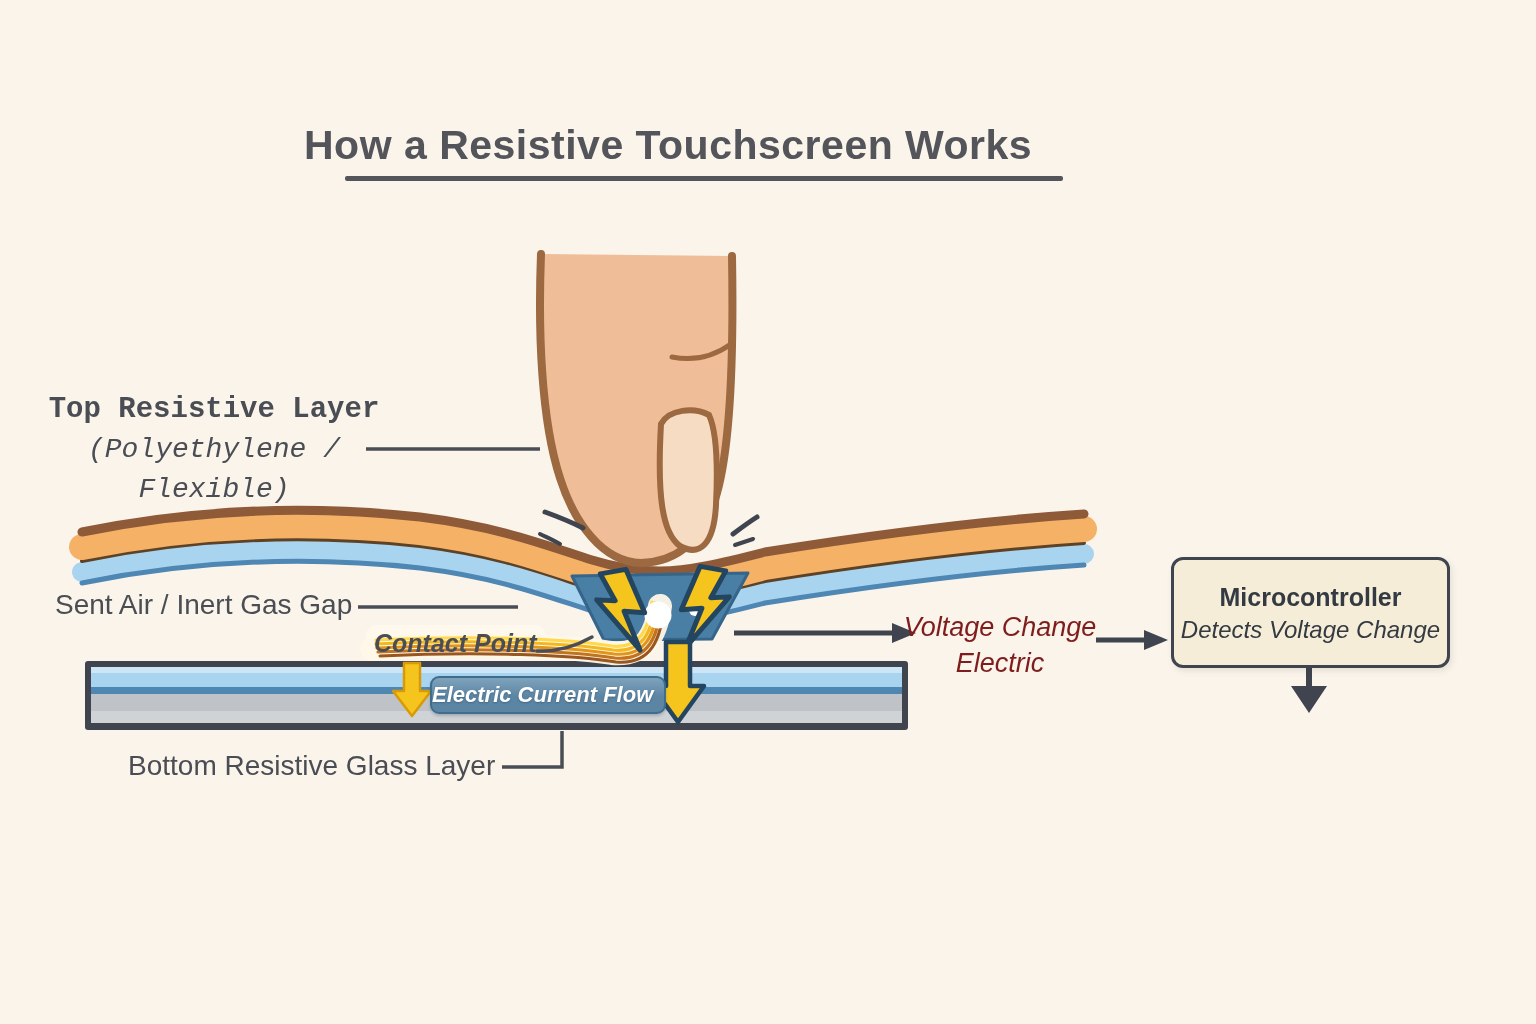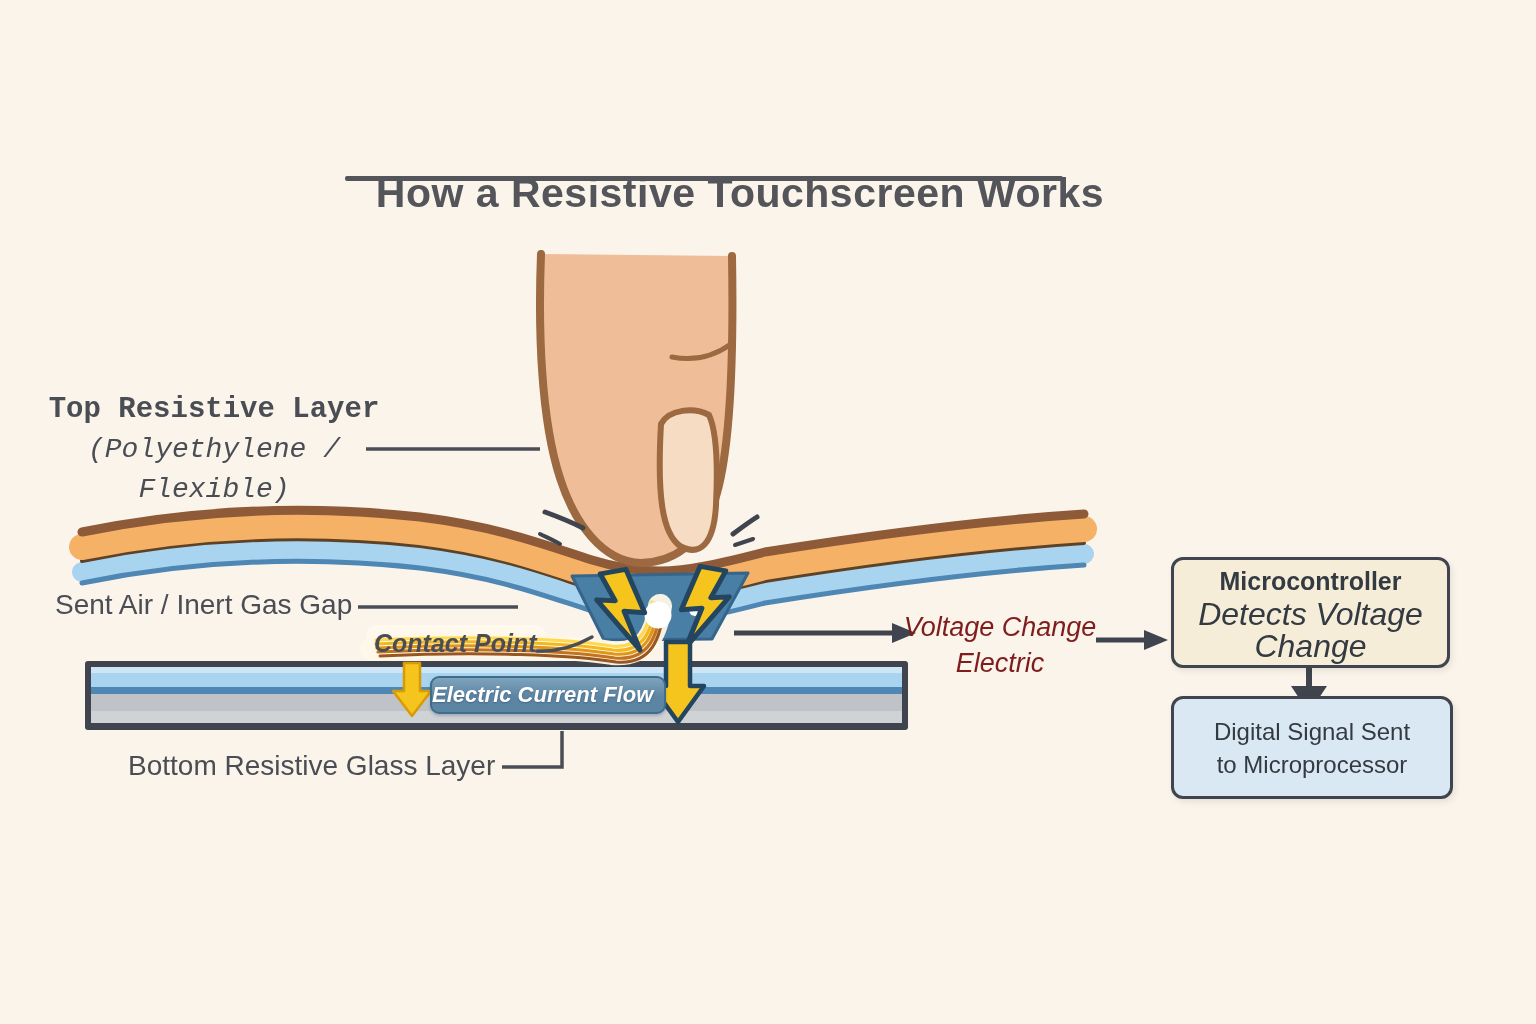--- a/index.html
+++ b/index.html
@@ -10,22 +10,22 @@
   .stage{
     position:relative;
     width:1536px;height:1024px;
     background:var(--c-background,#FAF4EB);
     overflow:hidden;
   }
   .stage svg{position:absolute;left:0;top:0;}
   .txt{position:absolute;color:var(--c-text-dark,#4A4E54);}
   .title{
     left:304px;top:122px;width:800px;
-    text-align:right;font-size:41px;font-weight:700;
-    color:var(--c-title,#515257);letter-spacing:0.5px;margin-top:48px;
+    text-align:left;font-size:41px;font-weight:700;
+    color:var(--c-title,#515257);letter-spacing:0.5px;
   }
   .title-underline{
     position:absolute;left:345px;top:176px;width:718px;height:5px;
     background:var(--c-title,#55565A);border-radius:2px;
   }
   .lbl-top-layer{
     left:40px;top:390px;width:348px;text-align:center;line-height:40px;font-family:Liberation Mono, monospace;
   }
   .lbl-top-layer .l1{font-size:29px;font-weight:700;}
   .lbl-top-layer .l2{font-size:28px;font-style:italic;}
@@ -49,21 +49,21 @@
   }
   .flowbox{
     position:absolute;border:3px solid var(--c-outline-dark,#3F444E);
     border-radius:12px;display:flex;flex-direction:column;
     align-items:center;justify-content:center;
     box-shadow:2px 3px 6px rgba(60,50,30,.10);
     color:#343A42;text-align:center;
   }
   .box-micro{left:1171px;top:557px;width:273px;height:105px;background:var(--c-box-cream,#F5EDD8);}
   .box-micro .b1{font-size:25px;font-weight:700;line-height:34px;}
-  .box-micro .b2{font-size:32px;font-style:italic;line-height:32px;}
+  .box-micro .b2{font-size:24px;font-style:italic;line-height:32px;}
   .box-digital{left:1171px;top:696px;width:276px;height:97px;background:var(--c-box-blue,#D9E8F3);}
   .box-digital .b1,.box-digital .b2{font-size:24px;font-weight:500;line-height:33px;}
 </style>
 </head>
 <body>
 
 <div class="stage">
 
   <svg width="1536" height="1024" viewBox="0 0 1536 1024">
 
@@ -174,18 +174,14 @@
     <div>Electric</div>
   </div>
 
   <div class="txt lbl-bottom">Bottom Resistive Glass Layer</div>
 
   <div class="flowbox box-micro">
     <div class="b1">Microcontroller</div>
     <div class="b2">Detects Voltage Change</div>
   </div>
 
-  <div class="flowbox box-digital">
-    <div class="b1">Digital Signal Sent</div>
-    <div class="b2">to Microprocessor</div>
-  </div>
 
 </div>
 
 </body></html>

